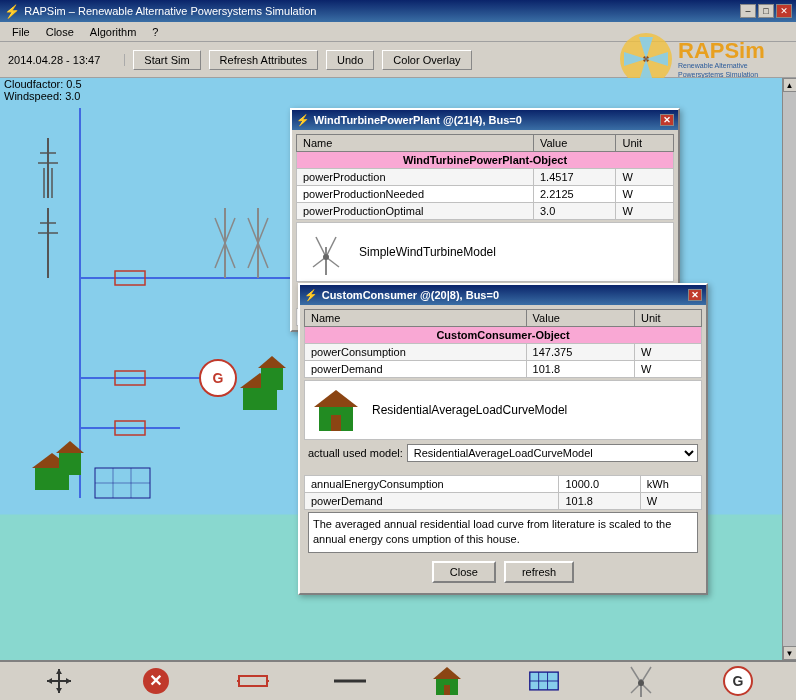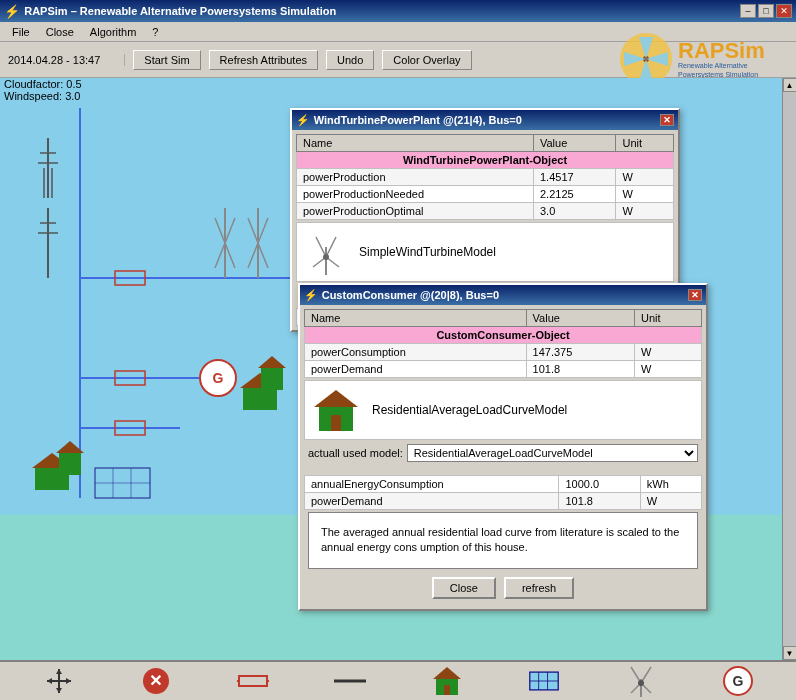--- a/index.html
+++ b/index.html
@@ -10,21 +10,21 @@
       background: linear-gradient(to bottom, #0a246a, #3a6ea5);
       color: white;
       height: 22px;
       display: flex;
       align-items: center;
       justify-content: space-between;
       padding: 0 4px;
       user-select: none;
     }
     .title-bar-left { display: flex; align-items: center; gap: 4px; }
-    .title-text { font-size: 11px; font-weight: bold; }
+    .title-text { font-size: 11px; font-weight: normal; }
     .title-buttons { display: flex; gap: 2px; }
     .title-btn {
       width: 16px; height: 14px;
       background: #d4d0c8;
       border: 1px solid #888;
       font-size: 9px;
       display: flex; align-items: center; justify-content: center;
       cursor: pointer; color: black;
     }
     .title-btn.close { background: #c0392b; color: white; }
@@ -219,21 +219,21 @@
       background: white;
       padding: 1px 2px;
       font-size: 11px;
       height: 18px;
     }
 
     
     .desc-box {
       border: 1px solid #808080;
       background: white;
-      padding: 12px;
+      padding: 4px;
       font-size: 11px;
       margin: 2px 4px;
       line-height: 1.4;
     }
 
     
     .dialog-buttons {
       display: flex;
       justify-content: center;
       gap: 8px;

